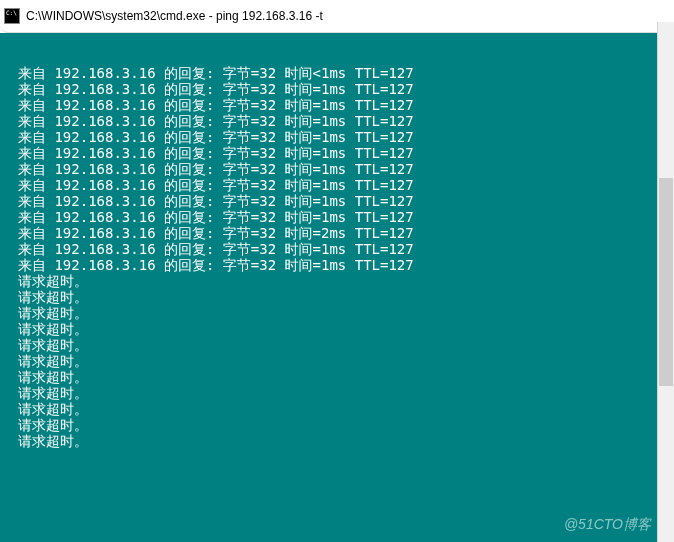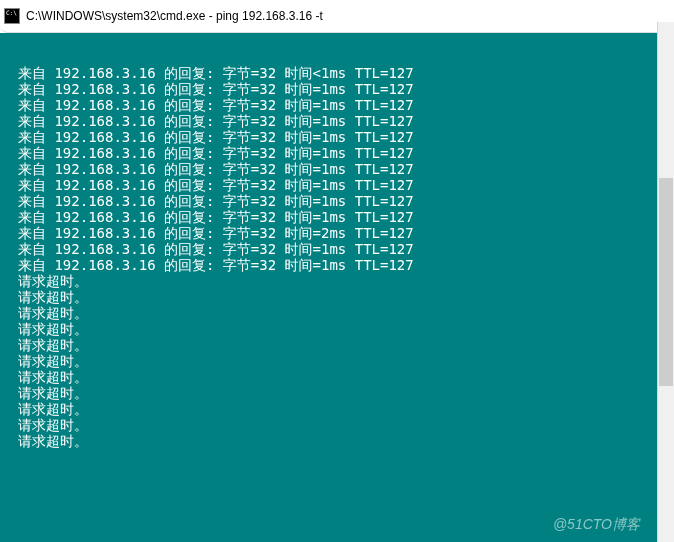--- a/index.html
+++ b/index.html
@@ -92,21 +92,21 @@
       position: absolute;
       left: 1px;
       right: 1px;
       top: 30%;
       height: 40%;
       background: #cdcdcd;
       border-radius: 0;
     }
     .watermark {
       position: absolute;
-      right: 34px;
+      right: 23px;
       bottom: 10px;
       color: rgba(255,255,255,0.55);
       font-size: 14px;
       font-family: "Microsoft YaHei", sans-serif;
       font-style: italic;
       text-align: center;
     }
   </style>
 </head>
 <body>

